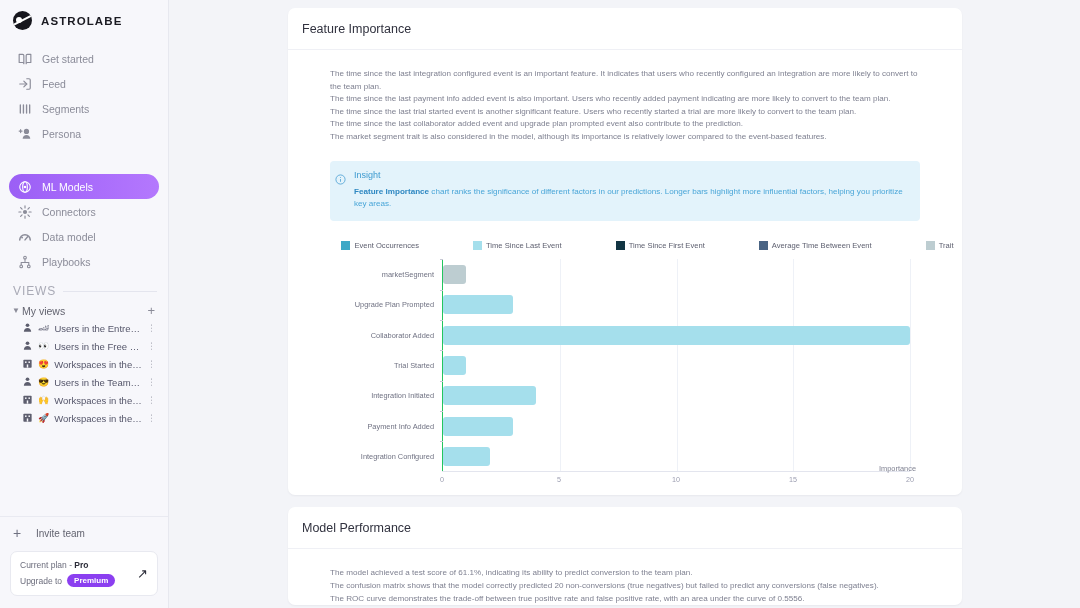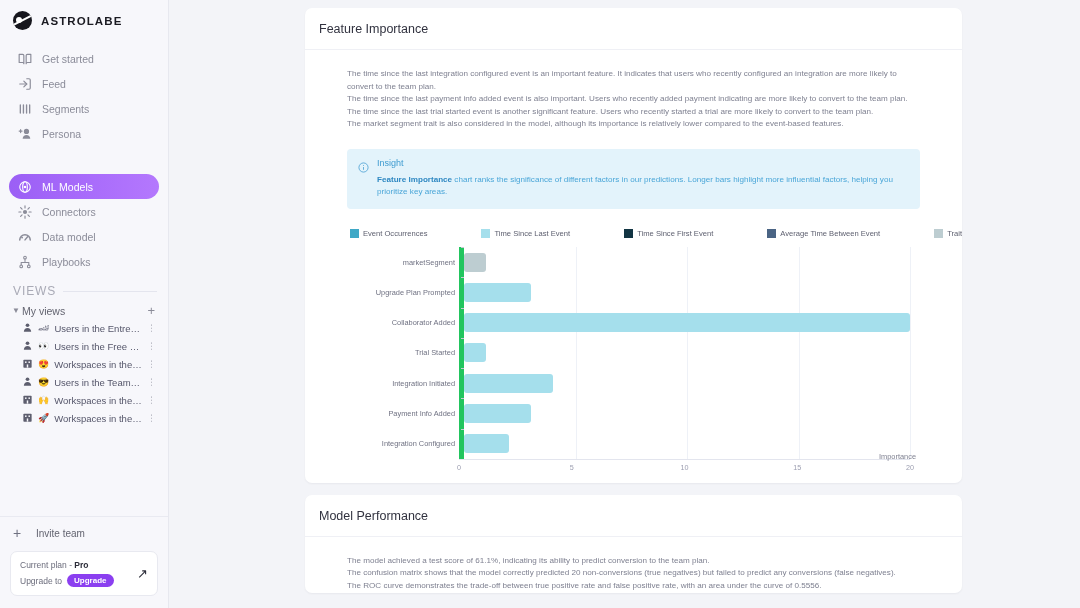--- a/index.html
+++ b/index.html
@@ -2,21 +2,21 @@
 <html><head>
 <meta charset="utf-8">
 <style>
   * { box-sizing: border-box; margin: 0; padding: 0; }
   html, body {
     width: 1080px; height: 608px;
     font-family: "Liberation Sans", sans-serif;
     background: #f3f4f8;
     overflow: hidden;
   }
-  .app { display: flex; width: 1080px; height: 608px; gap: 17px; }
+  .app { display: flex; width: 1080px; height: 608px; }
 
   
   .sidebar {
     width: 169px; height: 608px; flex: 0 0 169px;
     background: #f7f7fb;
     border-right: 1px solid #e7e8ef;
     display: flex; flex-direction: column;
     position: relative;
   }
   .brand {
@@ -125,39 +125,39 @@
     font-size: 12.5px; color: #31323f;
   }
   .card-body { padding: 18px 42px 0 42px; }
   .desc-line {
     font-size: 8.1px; color: #7f8191; line-height: 1.55;
   }
 
   
   .insight {
     margin: 18px 0 0 0; background: #e3f3fb; border-radius: 4px;
-    padding: 9px 11px 11px 11px; display: flex; gap: 8px;
+    padding: 9px 11px 11px 5px; display: flex; gap: 8px;
   }
   .insight-icon { flex: 0 0 11px; margin-top: 1px; }
   .insight-title { font-size: 9px; color: #3e9bd0; margin-bottom: 6px; }
   .insight-text { font-size: 8.1px; color: #4aa6d8; line-height: 1.5; }
   .insight-text b { color: #2f88c2; }
 
   
   .chart-wrap { padding: 20px 0 6px 0; position: relative; }
   .legend {
     display: flex; justify-content: center; align-items: center;
     gap: 9px; flex-wrap: nowrap; margin-bottom: 9px;
   }
   .legend-item { display: flex; align-items: flex-end; gap: 4px; margin-left: 45px; }
   .legend-swatch { width: 9px; height: 9px; flex: 0 0 9px; }
   .legend-label { font-size: 7.6px; color: #5c5e6e; white-space: nowrap; }
 
   .plot { position: relative; height: 230px; padding-left: 112px; padding-right: 10px; }
-  .plot-inner { position: relative; height: 212px; border-left: 5px solid #22c55e; }
+  .plot-inner { position: relative; height: 212px; border-left: 1px solid #22c55e; }
   .gridline {
     position: absolute; top: 0; bottom: 0; width: 1px;
     background: #eef1f7;
   }
   .bar-row {
     position: absolute; left: 0; right: 0; display: flex; align-items: center;
   }
   .bar-label {
     position: absolute; right: calc(100% + 9px);
     font-size: 7.4px; color: #6f7182; white-space: nowrap;
@@ -370,38 +370,39 @@
         <span class="invite-plus">+</span>
         <span>Invite team</span>
       </div>
       <div class="plan-card">
         <div class="plan-texts">
           <div class="plan-line1">
             <span>Current plan - </span><b>Pro</b>
           </div>
           <div class="plan-line2">
             <span>Upgrade to</span>
-            <span class="premium-badge">Upgrade</span>
+            <span class="premium-badge">Premium</span>
           </div>
         </div>
         <span class="plan-arrow">↗</span>
       </div>
     </div>
   </aside>
 
   <main class="main">
 
     <section class="card">
       <div class="card-header">Feature Importance</div>
       <div class="card-body">
 
         <div>
           <div class="desc-line">The time since the last integration configured event is an important feature. It indicates that users who recently configured an integration are more likely to convert to the team plan.</div>
           <div class="desc-line">The time since the last payment info added event is also important. Users who recently added payment indicating are more likely to convert to the team plan.</div>
           <div class="desc-line">The time since the last trial started event is another significant feature. Users who recently started a trial are more likely to convert to the team plan.</div>
+          <div class="desc-line">The time since the last collaborator added event and upgrade plan prompted event also contribute to the prediction.</div>
           <div class="desc-line">The market segment trait is also considered in the model, although its importance is relatively lower compared to the event-based features.</div>
         </div>
 
         <div class="insight">
           <span class="insight-icon">
             <svg width="11" height="11" viewBox="0 0 24 24" fill="none" stroke="#5aa9d8" stroke-width="2">
                 <circle cx="12" cy="12" r="10"></circle>
                 <line x1="12" y1="11" x2="12" y2="17"></line>
                 <circle cx="12" cy="7.4" r="1.1" fill="#5aa9d8" stroke="none"></circle>
               </svg>

